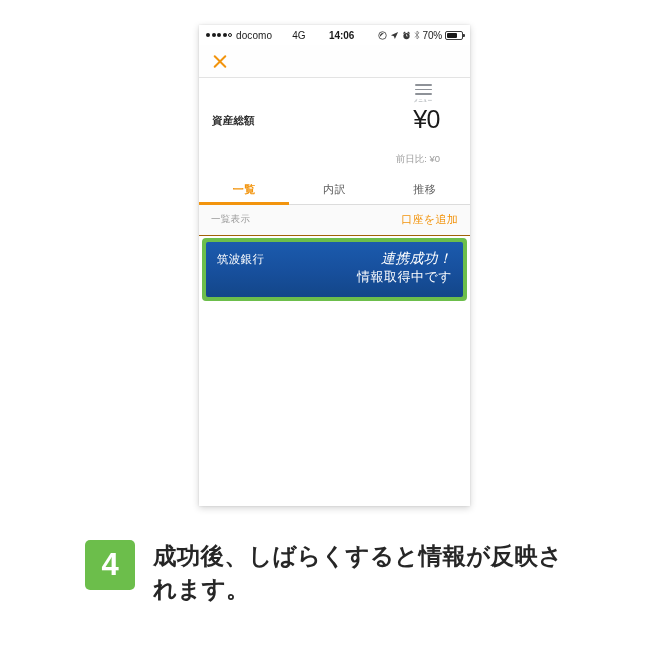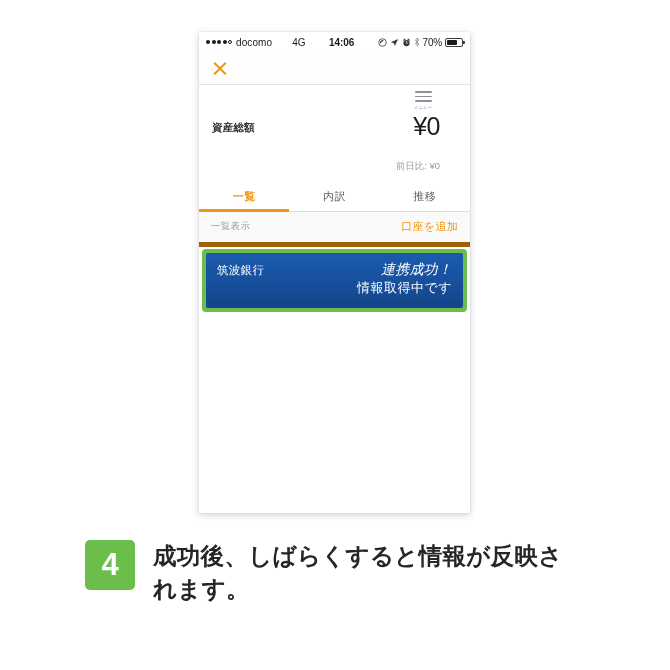--- a/index.html
+++ b/index.html
@@ -12,21 +12,21 @@
     background: #ffffff;
     font-family: "Liberation Sans", "DejaVu Sans", sans-serif;
     overflow: hidden;
     position: relative;
   }
 
   
   .phone {
     position: absolute;
     left: 199px;
-    top: 32px;
+    top: 25px;
     width: 271px;
     height: 481px;
     background: #ffffff;
     box-shadow: 0 2px 7px rgba(0,0,0,0.18), 0 0 2px rgba(0,0,0,0.10);
     overflow: hidden;
   }
 
   
   .statusbar {
     height: 20px;
@@ -229,21 +229,21 @@
     background: #f2940d;
   }
 
   
   .subbar {
     display: flex;
     align-items: center;
     justify-content: space-between;
     padding: 7px 12px 8px 12px;
     background: #fafafa;
-    border-bottom: 5px solid #a16207;
+    border-bottom: 1px solid #a16207;
   }
   .subbar-left {
     font-size: 9.5px;
     color: #9b9b9b;
     letter-spacing: 0.3px;
   }
   .subbar-right {
     font-size: 11px;
     color: #f2940d;
     cursor: pointer;

